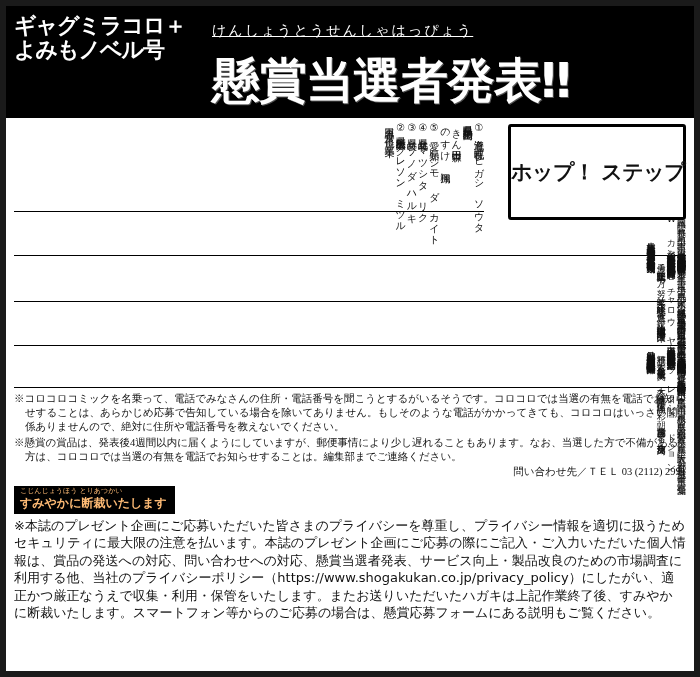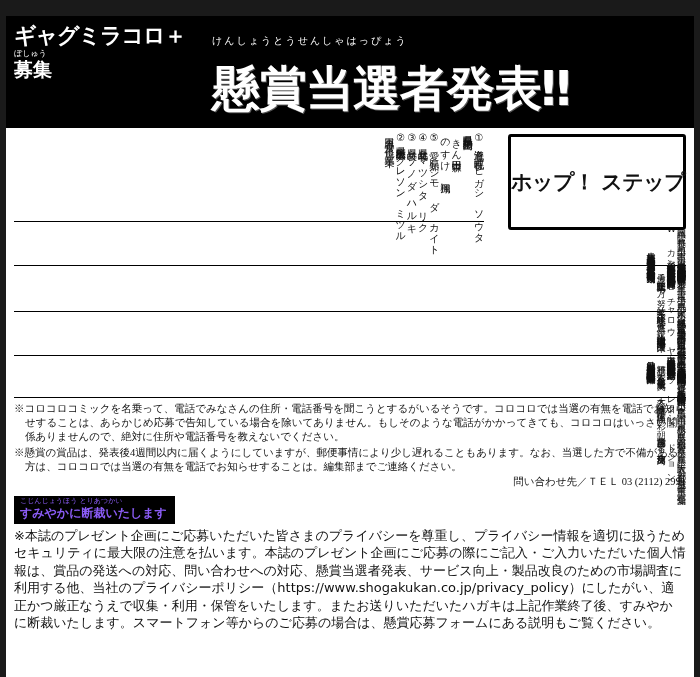--- a/index.html
+++ b/index.html
@@ -7,21 +7,21 @@
   body {
     width: 700px; height: 677px;
     background: #111;
     font-family: "DejaVu Sans", "Liberation Sans", sans-serif;
     color: #111;
     overflow: hidden;
   }
   .page {
     width: 700px; height: 677px;
     background: #1a1a1a;
-    padding: 16px 6px 6px 6px;
+    padding: 6px 6px 6px 6px;
     position: relative;
   }
   .sheet {
     background: #fff;
     width: 688px; height: 665px;
     position: relative;
     overflow: hidden;
   }
 
   
@@ -73,25 +73,26 @@
   .big-title {
     font-weight: bold;
     font-size: 48px;
     line-height: 1;
     letter-spacing: -1px;
     white-space: nowrap;
     text-shadow: 1px 1px 0 #555;
     text-align: right;
   }
   .big-ruby {
-    font-size: 10px;
+    font-size: 14px;
     font-weight: normal;
     letter-spacing: 2px;
     margin-bottom: 16px;
     display: block;
+    text-decoration: underline;
   }
 
   
   .promo {
     position: absolute;
     right: 8px;
     top: 118px;
     width: 178px;
     height: 96px;
     background: #fff;
@@ -168,21 +169,21 @@
   .notes p {
     margin: 0 0 1px 0;
     text-indent: 0;
   }
   .notes .ind { padding-left: 11px; text-indent: -11px; }
 
   
   .privacy-head {
     margin: 4px 8px 2px 8px;
     background: #000;
-    color: #8b5cf6;
+    color: #fdba74;
     font-weight: bold;
     font-size: 12px;
     display: inline-block;
     padding: 2px 8px 2px 6px;
   }
   .privacy-head-ruby {
     font-size: 7px;
     font-weight: normal;
     display: block;
     line-height: 1;
@@ -197,24 +198,21 @@
 </head>
 <body>
 
 <div class="page">
   <div class="sheet">
 
     
     <div class="header">
       <div class="header-left">
         <div class="hl-line1">ギャグミラコロ＋</div>
-        <div class="hl-line3">
-          <span class="ruby-small">ぼしゅう</span>
-          <span>募集</span>
-        </div>
+        <div class="hl-line2">よみもノベル号</div>
       </div>
       <div class="header-right">
         <span class="big-ruby">けんしょうとうせんしゃはっぴょう</span>
         <span class="big-title">懸賞当選者発表‼</span>
       </div>
     </div>
 
     
     <div class="promo">
       <div class="promo-l1">ホップ！ ステップ！</div>

